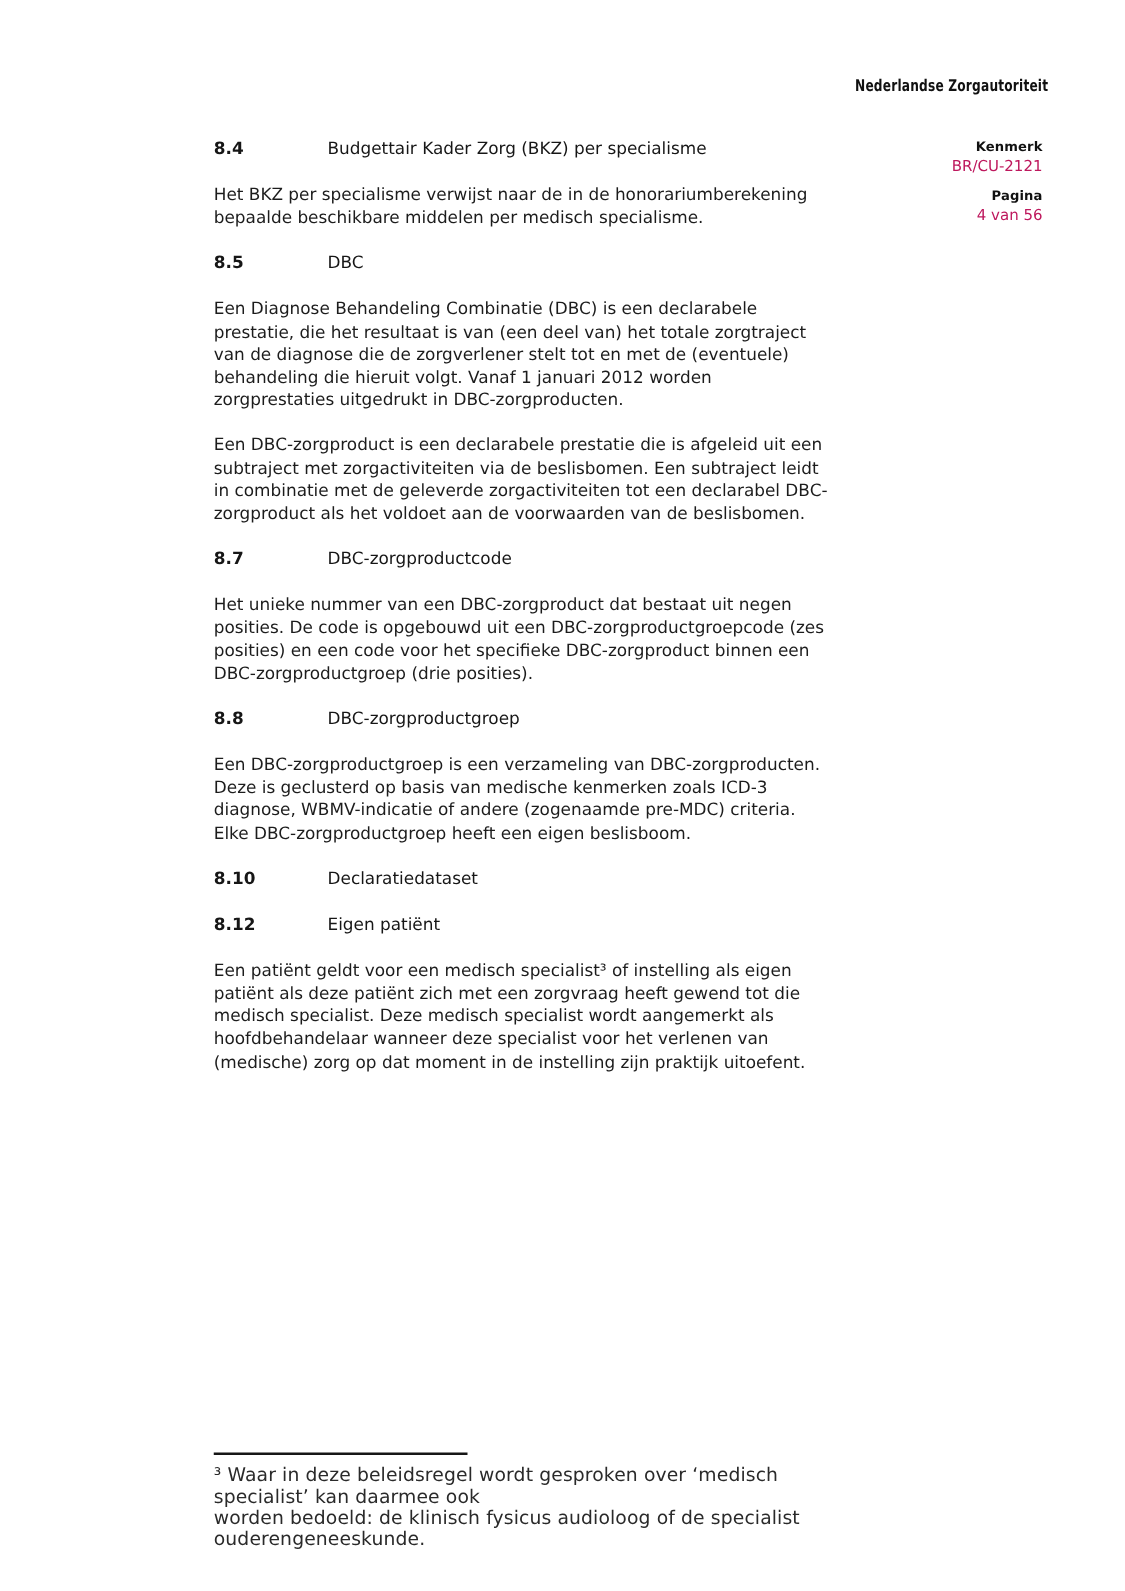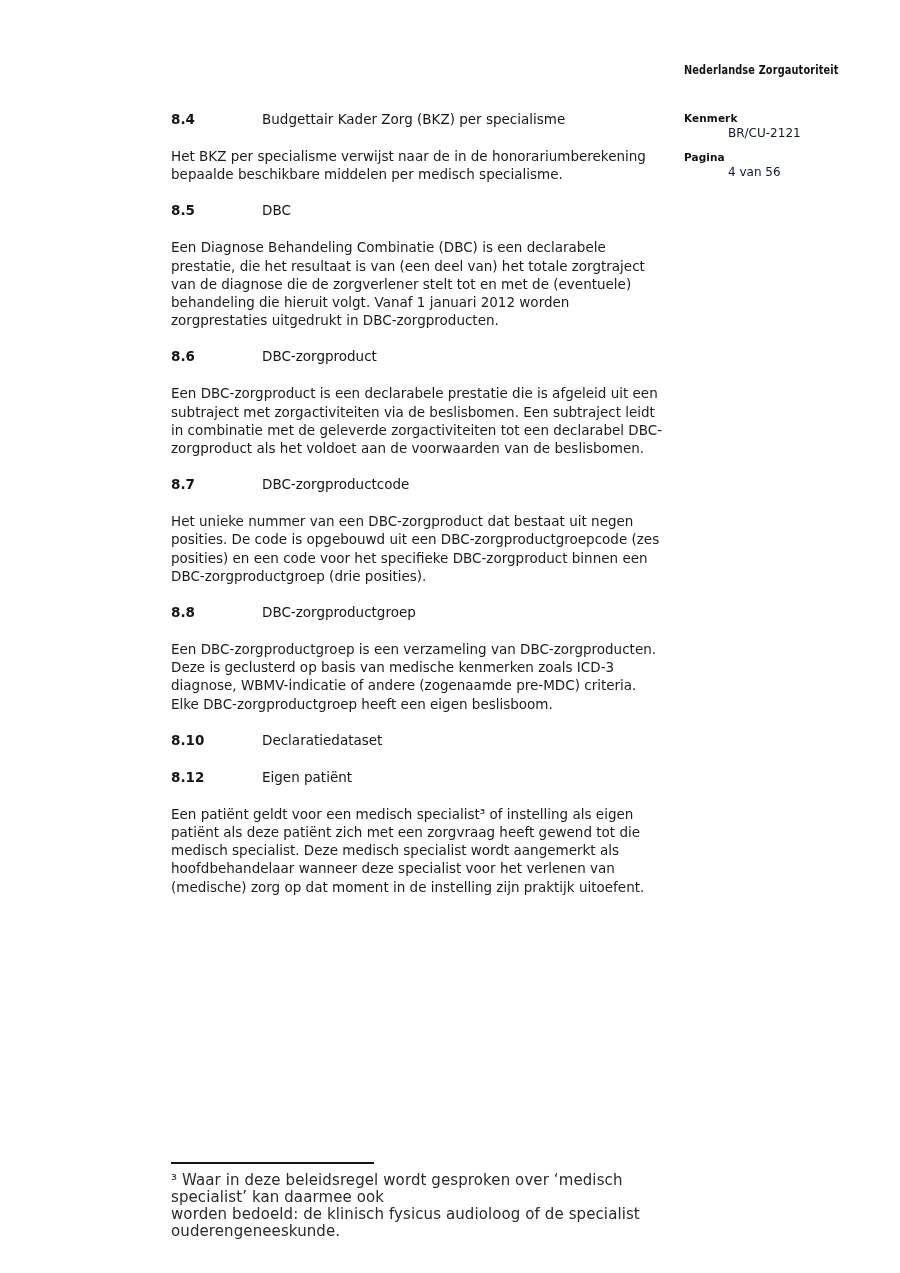--- a/index.html
+++ b/index.html
@@ -16,27 +16,27 @@
   
   .brand {
     position: absolute; left: 684px; top: 62px;
     font-size: 13px; font-weight: bold; color: #111;
     white-space: nowrap;
     transform: scaleX(0.75); transform-origin: left top;
     letter-spacing: 0.2px;
   }
 
   
-  .sidebar { position: absolute; left: 684px; top: 111px; width: 150px; }
+  .sidebar { position: absolute; left: 684px; top: 111px; width: 150px; text-align: right; }
   .meta-label {
     font-size: 10.5px; font-weight: bold; color: #111;
     line-height: 14px; letter-spacing: 0.1px;
   }
   .meta-value {
-    font-size: 12px; color: #0f172a;
+    font-size: 12px; color: #be185d;
     line-height: 16px; margin-bottom: 9px; margin-left: 44px;
   }
 
   
   .main { position: absolute; left: 171px; top: 110px; width: 497px; }
   .heading {
     display: flex; align-items: baseline;
     font-size: 13.5px; line-height: 18px;
     margin-bottom: 19px; color: #161616;
   }
@@ -94,24 +94,20 @@
         <span class="title">DBC</span>
       </div>
       <p class="body-text">Een Diagnose Behandeling Combinatie (DBC) is een declarabele
 prestatie, die het resultaat is van (een deel van) het totale zorgtraject
 van de diagnose die de zorgverlener stelt tot en met de (eventuele)
 behandeling die hieruit volgt. Vanaf 1 januari 2012 worden
 zorgprestaties uitgedrukt in DBC-zorgproducten.</p>
     </div>
 
     <div class="section">
-      <div class="heading">
-        <span class="num">8.6</span>
-        <span class="title">DBC-zorgproduct</span>
-      </div>
       <p class="body-text">Een DBC-zorgproduct is een declarabele prestatie die is afgeleid uit een
 subtraject met zorgactiviteiten via de beslisbomen. Een subtraject leidt
 in combinatie met de geleverde zorgactiviteiten tot een declarabel DBC-
 zorgproduct als het voldoet aan de voorwaarden van de beslisbomen.</p>
     </div>
 
     <div class="section">
       <div class="heading">
         <span class="num">8.7</span>
         <span class="title">DBC-zorgproductcode</span>

